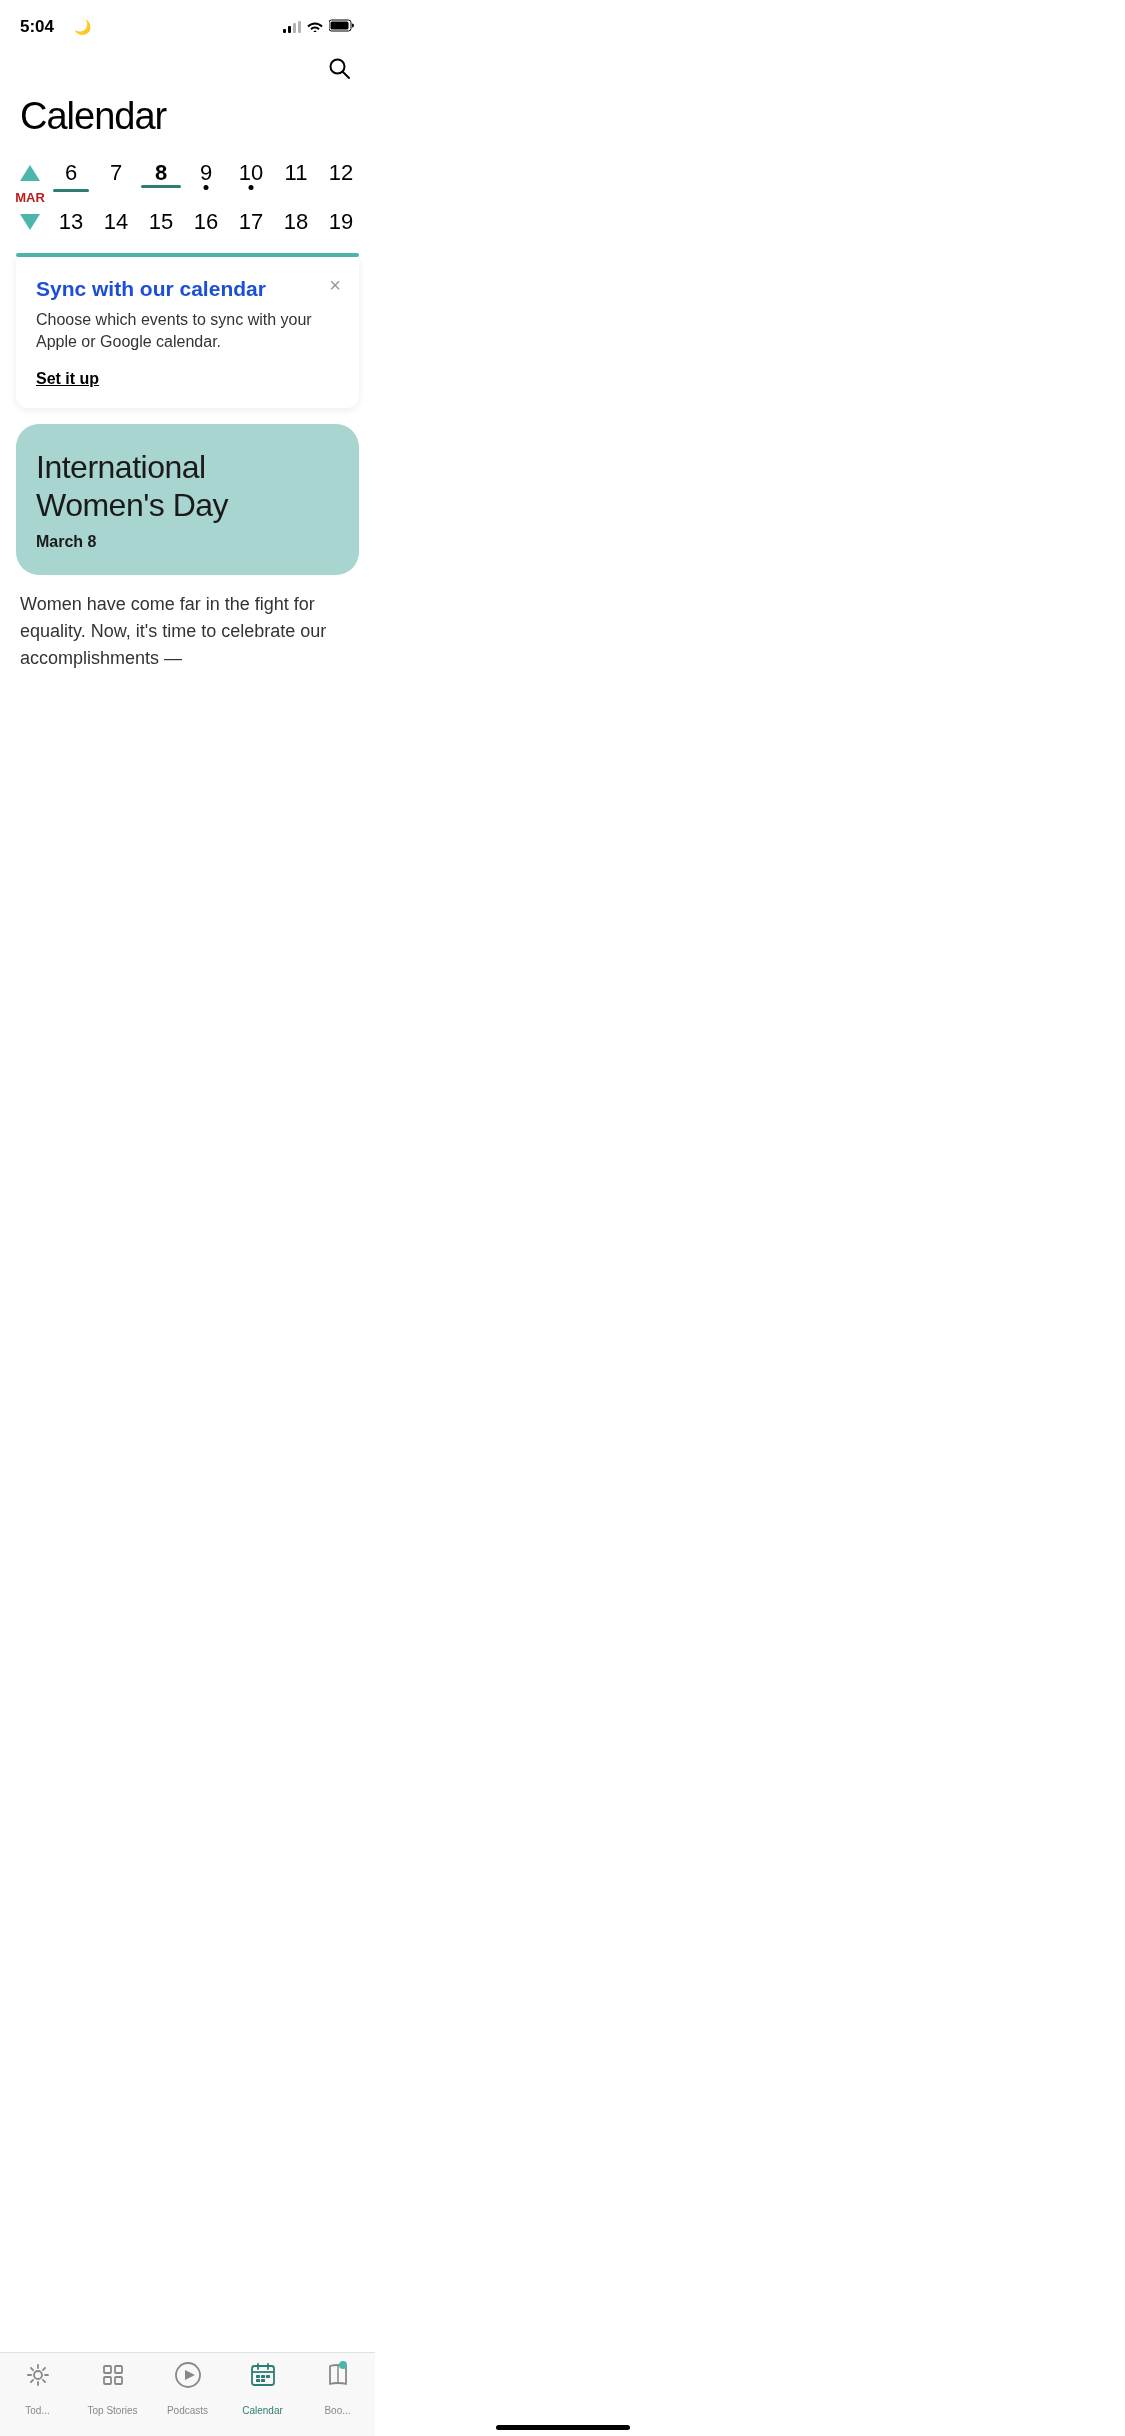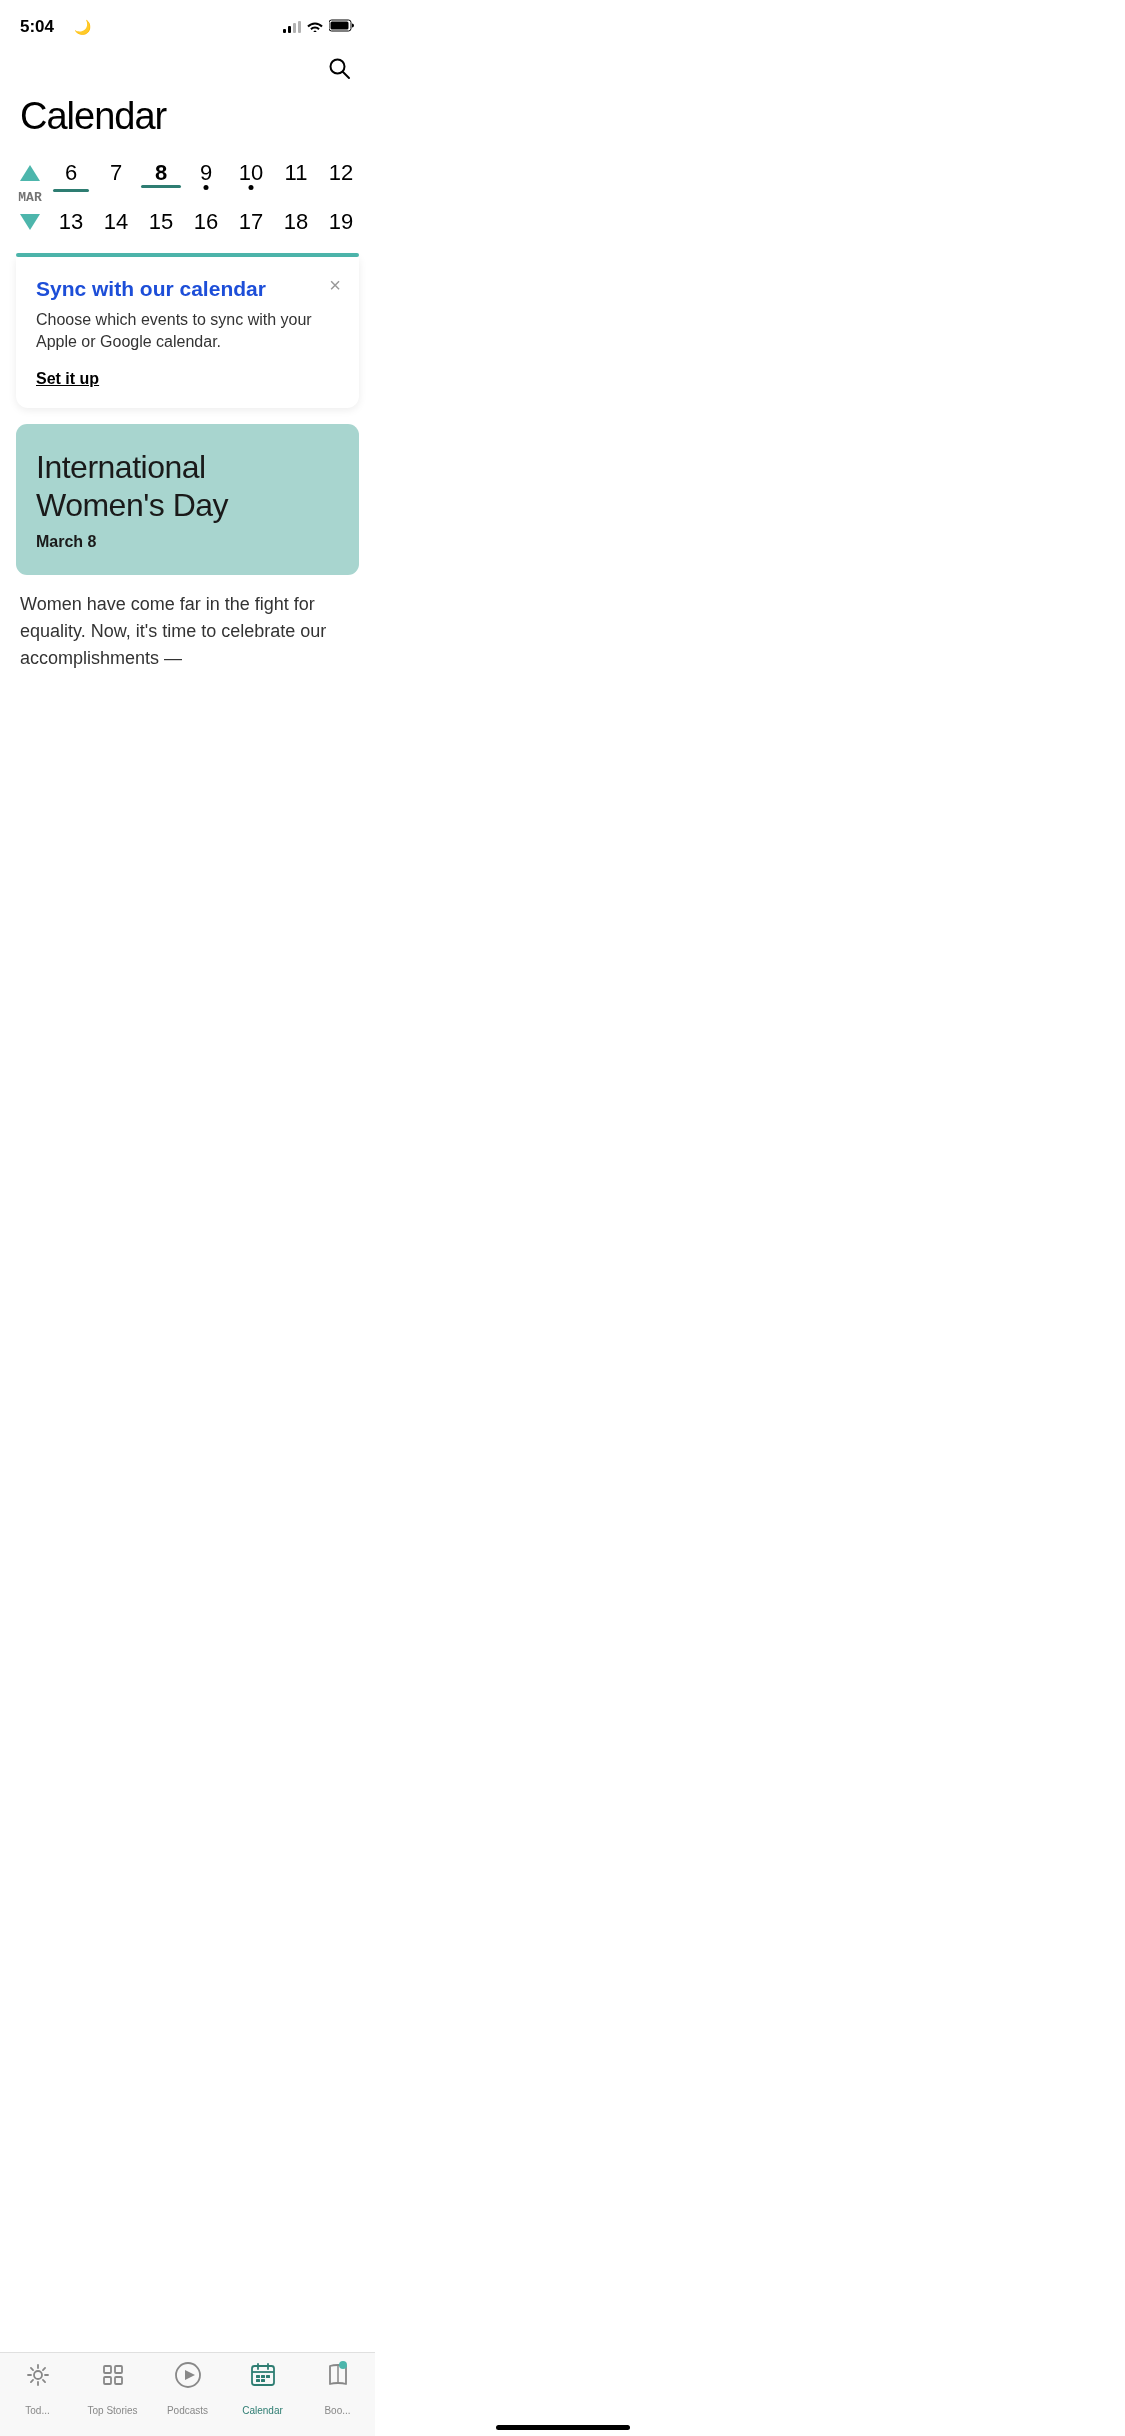--- a/index.html
+++ b/index.html
@@ -116,24 +116,23 @@
       height: 0;
       border-left: 10px solid transparent;
       border-right: 10px solid transparent;
       border-top: 16px solid #4DB6AC;
     }
 
     .month-label {
       width: 36px;
       font-size: 13px;
       font-weight: 700;
-      color: #737373;
+      color: #b91c1c;
       text-align: center;
       flex-shrink: 0;
-      font-family: Liberation Mono, monospace;
     }
 
     .day-cell {
       width: 44px;
       text-align: center;
       font-size: 22px;
       font-weight: 500;
       color: #000;
       position: relative;
       flex-shrink: 0;
@@ -212,21 +211,21 @@
       font-size: 20px;
       color: #999;
       line-height: 1;
       padding: 2px;
     }
 
     
     .event-card {
       margin: 16px 16px 0 16px;
       background: #A8D5CF;
-      border-radius: 11px;
+      border-radius: 23px;
       padding: 24px 20px 24px 20px;
     }
     .event-title {
       font-size: 32px;
       font-weight: 300;
       color: #1a1a1a;
       line-height: 1.2;
       margin-bottom: 8px;
       letter-spacing: -0.5px;
     }

